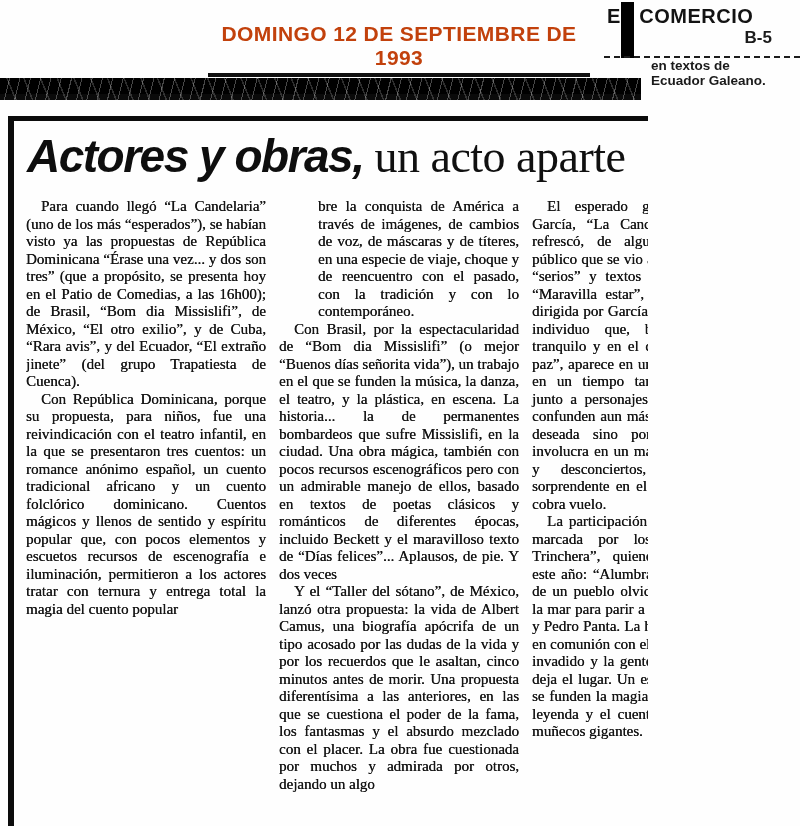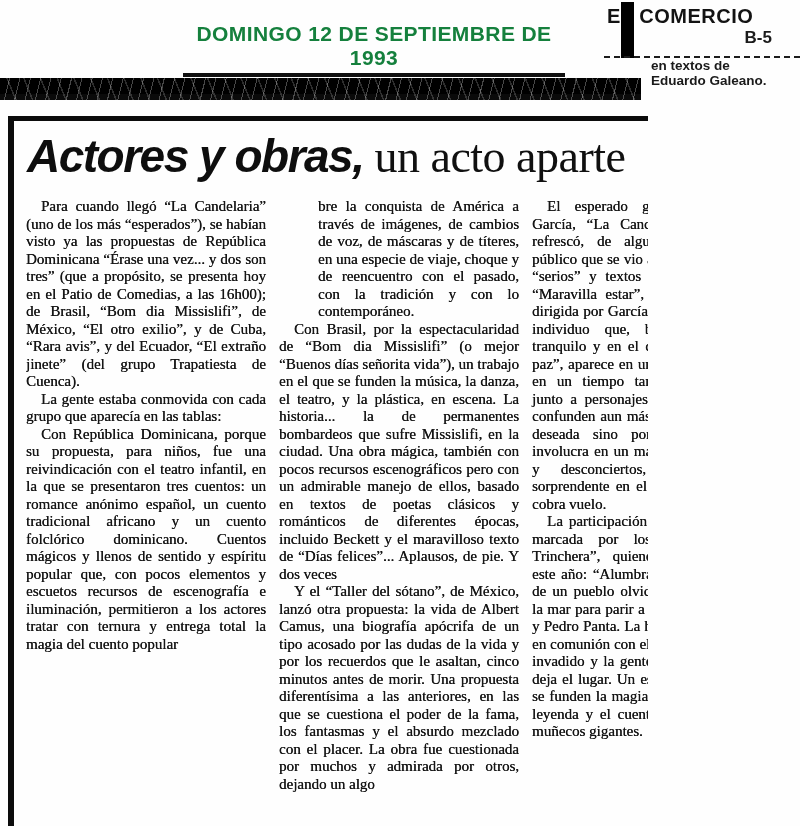--- a/index.html
+++ b/index.html
@@ -3,25 +3,25 @@
 <meta charset="utf-8">
 <style>
   html,body{margin:0;padding:0;}
   body{
     width:800px;height:826px;position:relative;overflow:hidden;
     background:#fefefe;color:#141414;
     font-family:"Liberation Serif",serif;
   }
   
   .date-line{
-    position:absolute;left:183px;top:22px;width:382px;
+    position:absolute;left:208px;top:22px;width:382px;
     font-family:"Liberation Sans",sans-serif;font-weight:bold;
     font-size:21px;letter-spacing:.4px;text-align:center;
     padding-bottom:3px;border-bottom:4px solid #101010;
-    color:#15803d;
+    color:#c2410c;
   }
   .masthead-wrap{position:absolute;left:604px;top:0;width:196px;height:60px;}
   .masthead-title{
     position:absolute;left:3px;top:5px;
     font-family:"Liberation Sans",sans-serif;font-weight:bold;
     font-size:20px;letter-spacing:.5px;color:#131313;
   }
   .masthead-bar{position:absolute;left:17px;top:2px;width:13px;height:56px;background:#000;}
   .page-number{
     position:absolute;right:28px;top:28px;
@@ -76,32 +76,31 @@
 <div class="masthead-wrap">
   <div class="masthead-title">EL COMERCIO</div>
   <div class="masthead-bar"></div>
   <div class="page-number">B-5</div>
   <div class="mast-rule"></div>
 </div>
 
 <div class="photo-strip"></div>
 <div class="caption-credit">
   <span>en textos de</span><br>
-  <span>Eduardo Galeano.</span>
+  <span>Ecuador Galeano.</span>
 </div>
 
 <div class="article-box">
   <h1 class="headline">
     <span class="headline-bold">Actores y obras,</span><span class="headline-regular"> un acto aparte</span>
   </h1>
 
   <div class="article-columns">
     <div class="article-column">
       <p>Para cuando llegó “La Candelaria” (uno de los más “esperados”), se habían visto ya las propuestas de República Dominicana “Érase una vez... y dos son tres” (que a propósito, se presenta hoy en el Patio de Comedias, a las 16h00); de Brasil, “Bom dia Missislifi”, de México, “El otro exilio”, y de Cuba, “Rara avis”, y del Ecuador, “El extraño jinete” (del grupo Trapatiesta de Cuenca).</p>
-      <p>La gente estaba conmovida con cada grupo que aparecía en las tablas:</p>
       <p>Con República Dominicana, porque su propuesta, para niños, fue una reivindicación con el teatro infantil, en la que se presentaron tres cuentos: un romance anónimo español, un cuento tradicional africano y un cuento folclórico dominicano. Cuentos mágicos y llenos de sentido y espíritu popular que, con pocos elementos y escuetos recursos de escenografía e iluminación, permitieron a los actores tratar con ternura y entrega total la magia del cuento popular</p>
     </div>
     <div class="article-column">
       <p class="cont">bre la conquista de América a través de imágenes, de cambios de voz, de máscaras y de títeres, en una especie de viaje, choque y de reencuentro con el pasado, con la tradición y con lo contemporáneo.</p>
       <p>Con Brasil, por la espectacularidad de “Bom dia Missislifi” (o mejor “Buenos días señorita vida”), un trabajo en el que se funden la música, la danza, el teatro, y la plástica, en escena. La historia... la de permanentes bombardeos que sufre Missislifi, en la ciudad. Una obra mágica, también con pocos recursos escenográficos pero con un admirable manejo de ellos, basado en textos de poetas clásicos y románticos de diferentes épocas, incluido Beckett y el maravilloso texto de “Días felices”... Aplausos, de pie. Y dos veces</p>
       <p>Y el “Taller del sótano”, de México, lanzó otra propuesta: la vida de Albert Camus, una biografía apócrifa de un tipo acosado por las dudas de la vida y por los recuerdos que le asaltan, cinco minutos antes de morir. Una propuesta diferentísima a las anteriores, en las que se cuestiona el poder de la fama, los fantasmas y el absurdo mezclado con el placer. La obra fue cuestionada por muchos y admirada por otros, dejando un algo</p>
     </div>
     <div class="article-column">
       <p>El esperado grupo de Santiago García, “La Candelaria”, como que refrescó, de alguna manera, a un público que se vio asaltado por trabajos “serios” y textos un tanto difíciles... “Maravilla estar”, una obra escrita y dirigida por García, es la historia de un individuo que, buscando un sitio tranquilo y en el que pueda estar “en paz”, aparece en un lugar desconocido, en un tiempo también desconocido, junto a personajes confusos y que lo confunden aun más, y no logra esa paz deseada sino por el contrario, se involucra en un mar de incertidumbres y desconciertos, en un juego sorprendente en el que la imaginación cobra vuelo.</p>
       <p>La participación del Ecuador estuvo marcada por los anfitriones, “La Trinchera”, quienes estrenaron obra este año: “Alumbramiento”, la historia de un pueblo olvidado y escogido por la mar para parir a sus hijos, las salinas y Pedro Panta. La historia de un pueblo en comunión con el mar hasta que se ve invadido y la gente de Alumbramiento deja el lugar. Un espectáculo en el que se funden la magia de lo popular, de la leyenda y el cuento, con los títeres y muñecos gigantes.</p>

